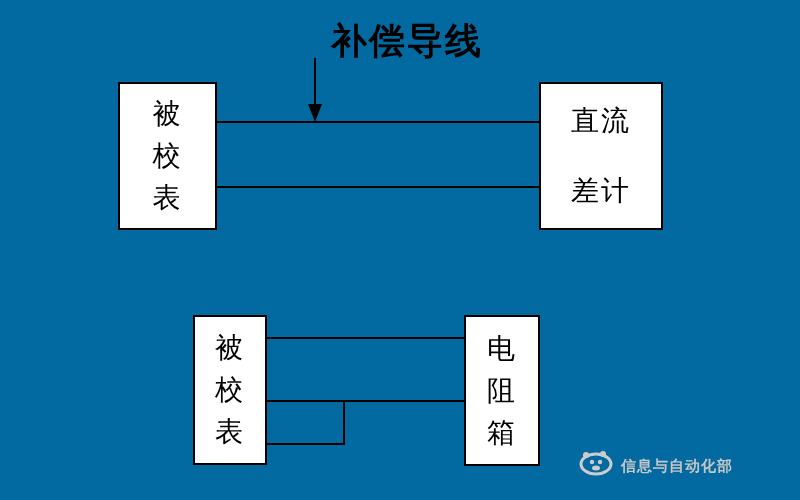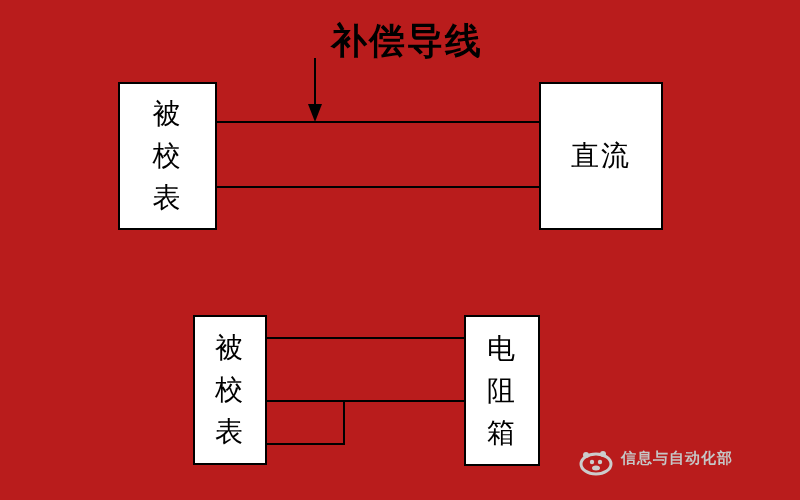--- a/index.html
+++ b/index.html
@@ -4,21 +4,21 @@
 <style>
   html, body {
     margin: 0;
     padding: 0;
     background: #ffffff;
   }
   #canvas {
     position: relative;
     width: 800px;
     height: 500px;
-    background: #b91c1c;
+    background: #0369a1;
     overflow: hidden;
     font-family: "Liberation Serif", serif;
     color: #000000;
   }
   .box {
     position: absolute;
     border: 2px solid #000000;
     box-sizing: border-box;
     background: #ffffff;
     display: flex;
@@ -64,21 +64,21 @@
     height: 0;
     border-left: 7px solid transparent;
     border-right: 7px solid transparent;
     border-top: 18px solid #000000;
   }
   .watermark {
     position: absolute;
     left: 576px;
     top: 449px;
     display: flex;
-    align-items: flex-start;
+    align-items: flex-end;
     gap: 7px;
   }
   .watermark .wm-text {
     font-family: "Liberation Sans", sans-serif;
     font-weight: bold;
     font-size: 15px;
     letter-spacing: 1px;
     color: #c6c6c6;
     white-space: nowrap;
   }
@@ -94,20 +94,21 @@
   <div class="arrow-head"></div>
 
   <div class="box" style="left:118px; top:82px; width:99px; height:148px;">
     <div class="row">被</div>
     <div class="row">校</div>
     <div class="row">表</div>
   </div>
 
   <div class="box" style="left:539px; top:82px; width:124px; height:148px;gap:28px;">
     <div class="row">直流</div>
+    <div class="row">差计</div>
   </div>
 
   <div class="wire" style="left:217px; top:121px; width:322px; height:2px;"></div>
   <div class="wire" style="left:217px; top:186px; width:322px; height:2px;"></div>
 
   <div class="box" style="left:193px; top:315px; width:74px; height:150px;">
     <div class="row">被</div>
     <div class="row">校</div>
     <div class="row">表</div>
   </div>

